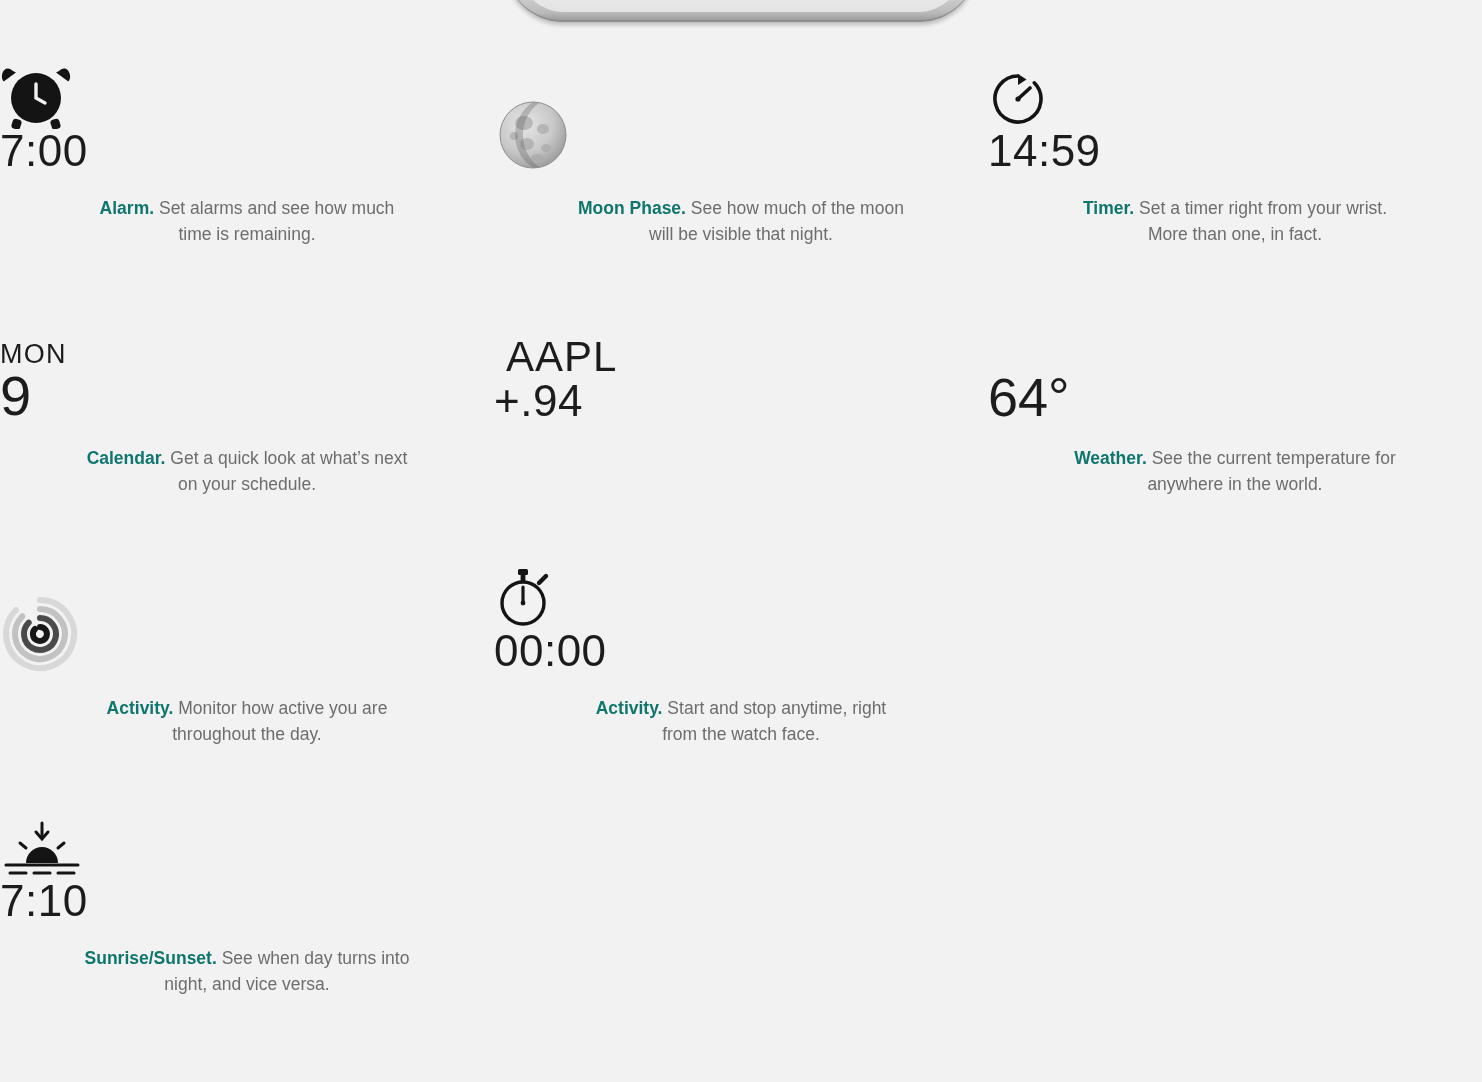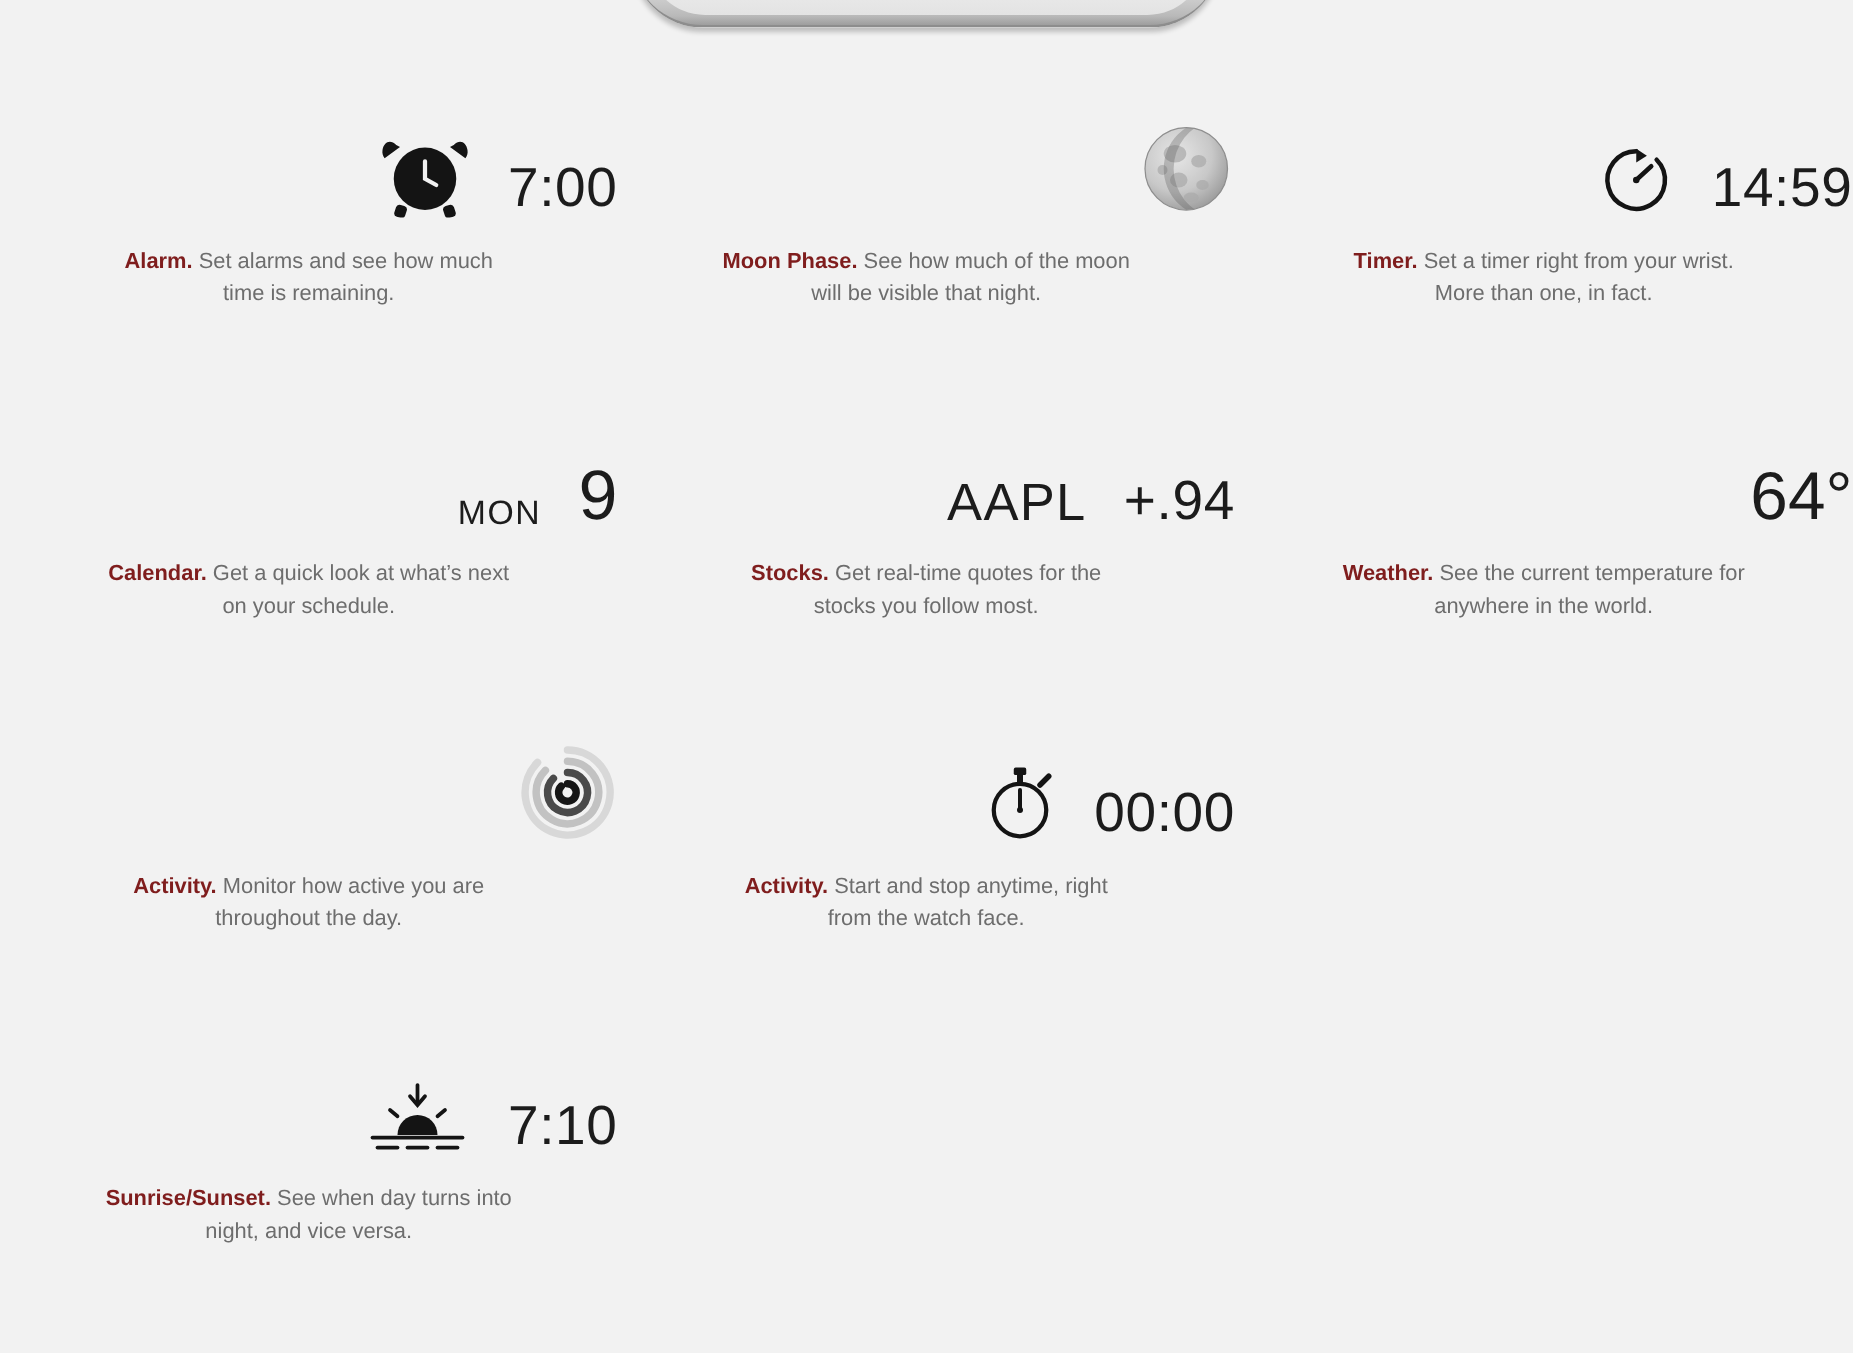--- a/index.html
+++ b/index.html
@@ -55,23 +55,23 @@
     display: flex;
     flex-direction: column;
     align-items: center;
   }
   .cell.empty { visibility: hidden; }
 
   .glyph-box {
     height: 122px;
     width: 100%;
     display: flex;
-    align-items: flex-end;
+    flex-direction: column;
+    align-items: flex-start;
     justify-content: flex-end;
-    gap: 30px;
   }
 
   .big-num {
     font-family: "Liberation Sans", sans-serif;
     font-weight: 300;
     font-size: 44px;
     line-height: 1.02;
     letter-spacing: 0.5px;
     color: #1c1c1c;
   }
@@ -110,21 +110,21 @@
   .caption {
     width: 330px;
     margin-top: 22px;
     text-align: center;
     font-size: 17.5px;
     line-height: 1.48;
     color: #6d6d6d;
     font-family: "Liberation Sans", sans-serif;
   }
   .caption b {
-    color: #7f1d1d;
+    color: #0f766e;
     font-weight: 700;
   }
 
   svg { display: block; }
 </style>
 </head>
 <body>
 
 <div class="device-edge"></div>
 
@@ -217,24 +217,20 @@
       <b>Calendar.</b> 
       <span>Get a quick look at what’s next on your schedule.</span>
     </div>
   </div>
 
   <div class="cell">
     <div class="glyph-box">
       <div class="ticker">AAPL</div>
       <div class="big-num">+.94</div>
     </div>
-    <div class="caption">
-      <b>Stocks.</b> 
-      <span>Get real-time quotes for the stocks you follow most.</span>
-    </div>
   </div>
 
   <div class="cell">
     <div class="glyph-box">
       <div class="temp">64°</div>
     </div>
     <div class="caption">
       <b>Weather.</b> 
       <span>See the current temperature for anywhere in the world.</span>
     </div>

